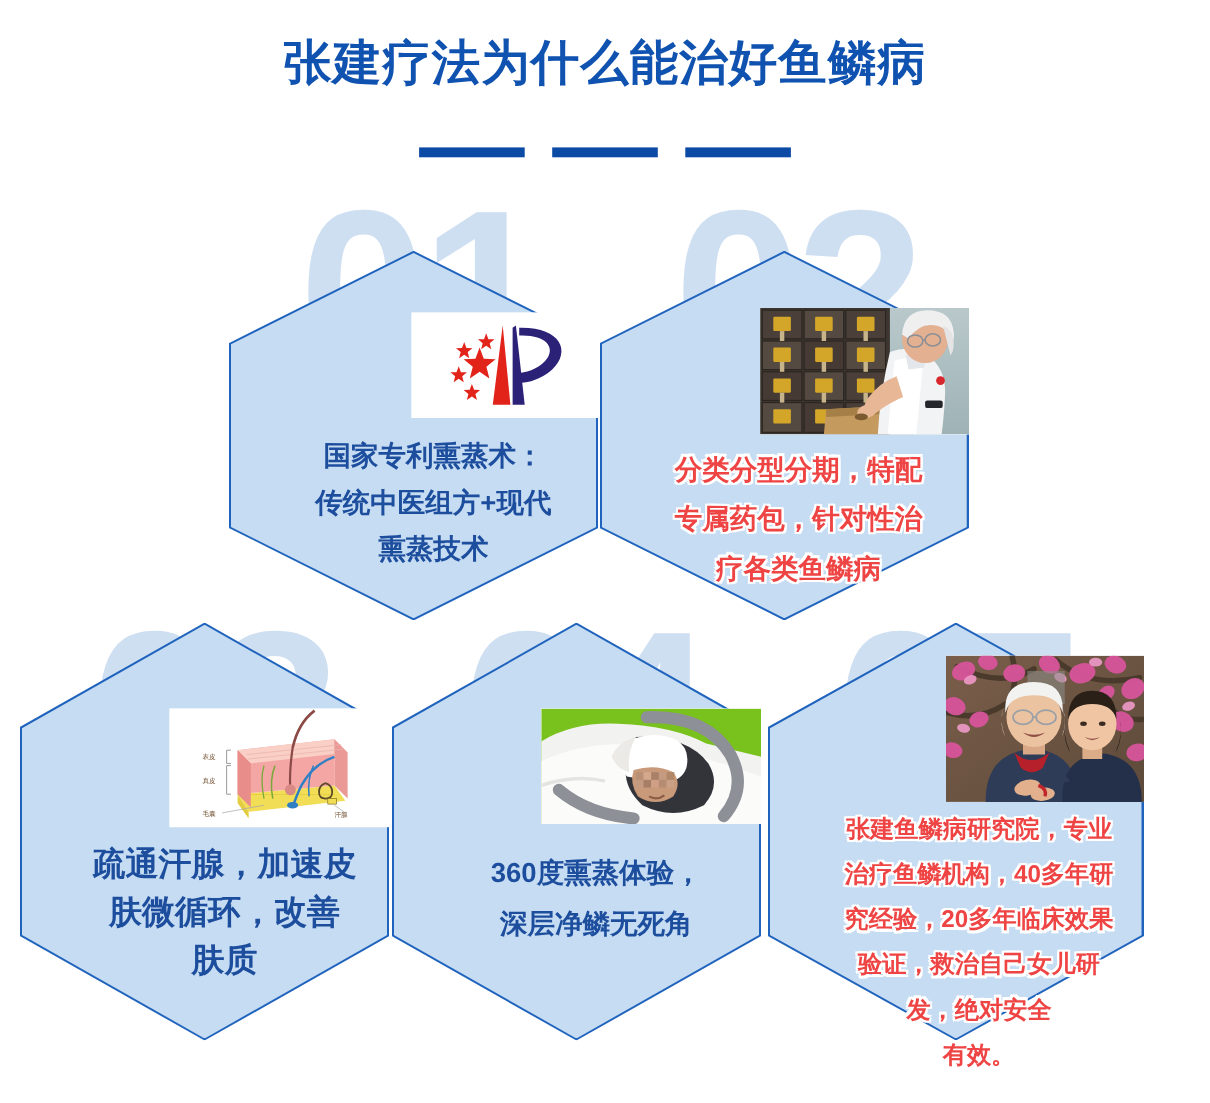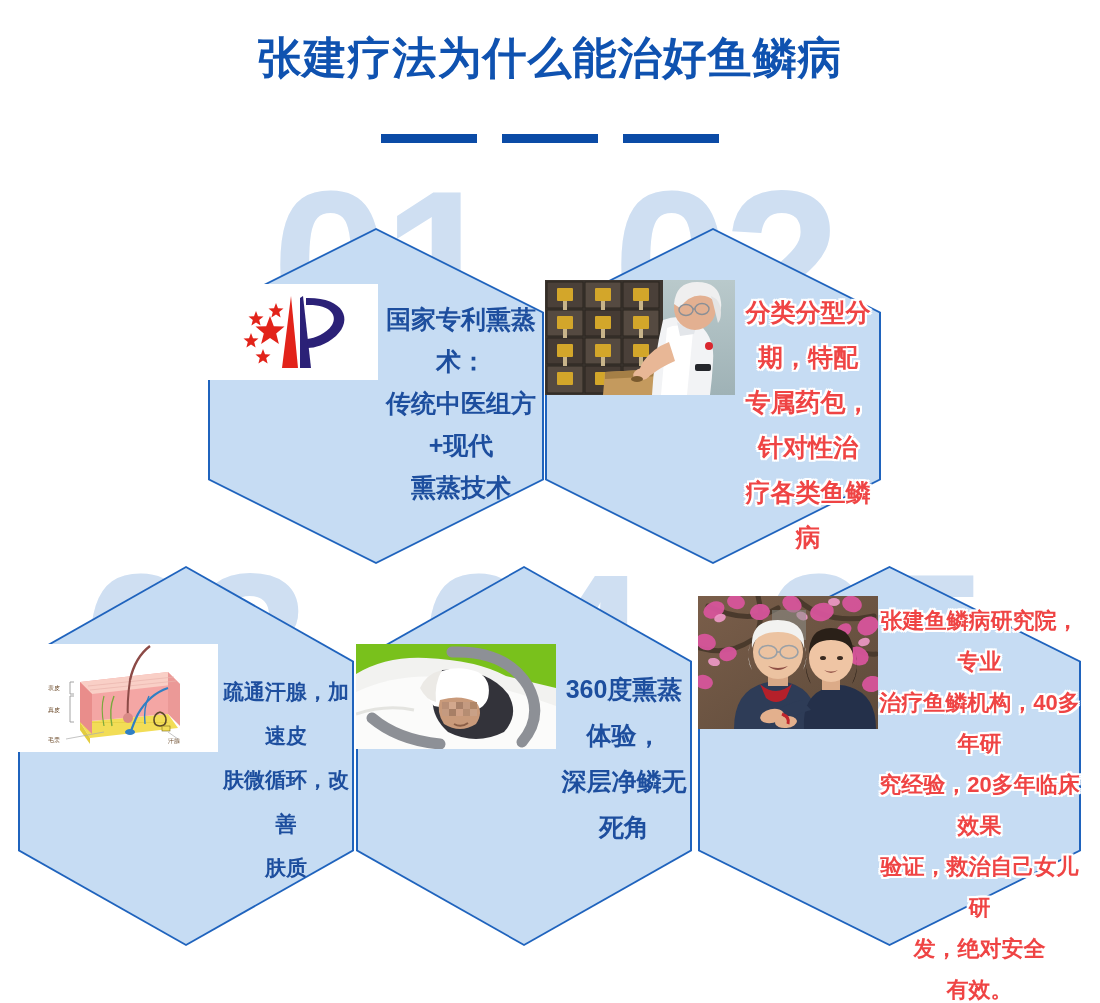--- a/index.html
+++ b/index.html
@@ -49,21 +49,21 @@
     clip-path:polygon(50% 0%,100% 25%,100% 75%,50% 100%,0% 75%,0% 25%);
   }
   .hex-inner{
     position:absolute;left:2px;top:2px;right:2px;bottom:2px;
     background:#c6dcf3;
     -webkit-clip-path:polygon(50% 0%,100% 25%,100% 75%,50% 100%,0% 75%,0% 25%);
     clip-path:polygon(50% 0%,100% 25%,100% 75%,50% 100%,0% 75%,0% 25%);
   }
   .hex-content{
     position:absolute;inset:0;
-    display:flex;align-items:flex-start;
+    display:flex;flex-direction:column;align-items:flex-end;
     z-index:3;
   }
 
   .media{
     background:#fff;
     overflow:hidden;
     position:relative;
     flex:none;
   }
 
@@ -270,21 +270,21 @@
             <text x="30" y="68">真皮</text>
             <text x="30" y="98">毛囊</text>
             <text x="150" y="99">汗腺</text>
           </g>
           <g stroke="#aaaaaa" stroke-width="0.7">
             <line x1="48" y1="95" x2="86" y2="88"></line>
             <line x1="160" y1="95" x2="150" y2="88"></line>
           </g>
         </svg>
       </div>
-      <div class="caption blue" style="margin-top:26px;font-size:21px;line-height:44px;width:300px;">疏通汗腺，加速皮
+      <div class="caption blue" style="margin-top:12px;font-size:30px;line-height:44px;width:300px;">疏通汗腺，加速皮
 肤微循环，改善
 肤质</div>
     </div>
   </div>
 
   <div class="hex-wrap" style="left:356px;top:566px;width:336px;height:380px;">
     <div class="hex-outline"></div>
     <div class="hex-inner"></div>
     <div class="hex-content" style="padding-top:78px;">
       <div class="media" style="width:200px;height:105px;">
@@ -320,21 +320,21 @@
           <path d="M98 80 q7 4 14 -1" stroke="#8a5e46" stroke-width="2" fill="none"></path>
 
           <path d="M0 70 Q30 60 58 66" stroke="#e4e4e0" stroke-width="3" fill="none"></path>
         </svg>
       </div>
       <div class="caption blue" style="margin-top:22px;font-size:25px;line-height:46px;width:300px;">360度熏蒸体验，
 深层净鳞无死角</div>
     </div>
   </div>
 
-  <div class="hex-wrap" style="left:698px;top:566px;width:342px;height:380px;padding-left:41px;">
+  <div class="hex-wrap" style="left:698px;top:566px;width:342px;height:380px;">
     <div class="hex-outline"></div>
     <div class="hex-inner"></div>
     <div class="hex-content" style="padding-top:30px;">
       <div class="media" style="width:180px;height:133px;">
         <svg viewBox="0 0 180 133" width="180" height="133">
           <defs>
             <linearGradient id="bgTree" x1="0" y1="0" x2="1" y2="1">
               <stop offset="0" stop-color="#7a5e4a"></stop>
                 <stop offset="1" stop-color="#5d4a3a"></stop>
             </linearGradient>

